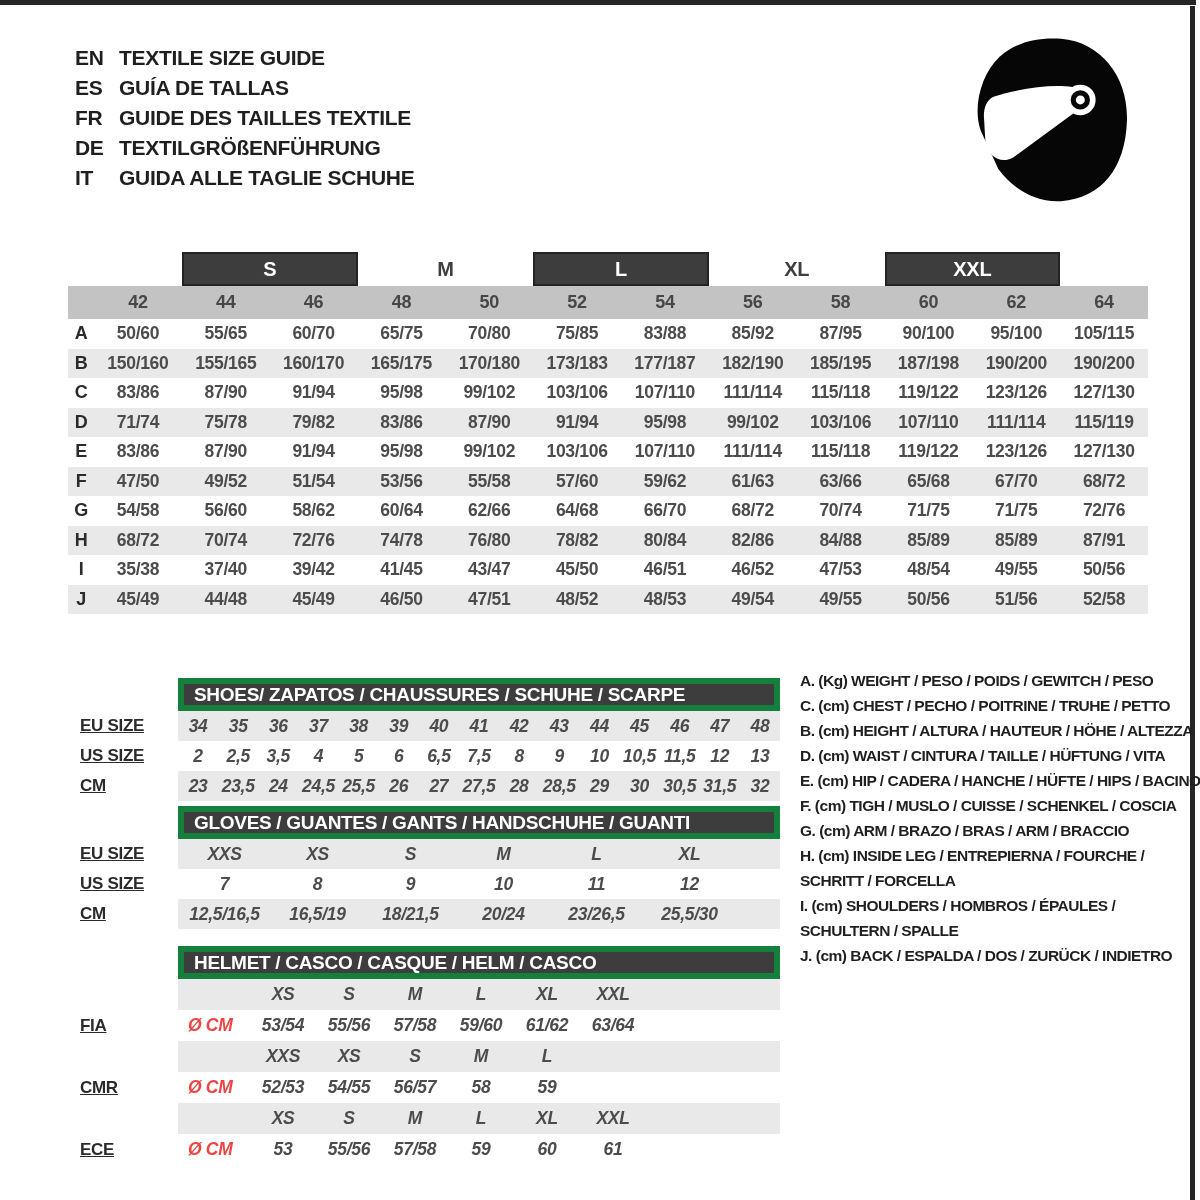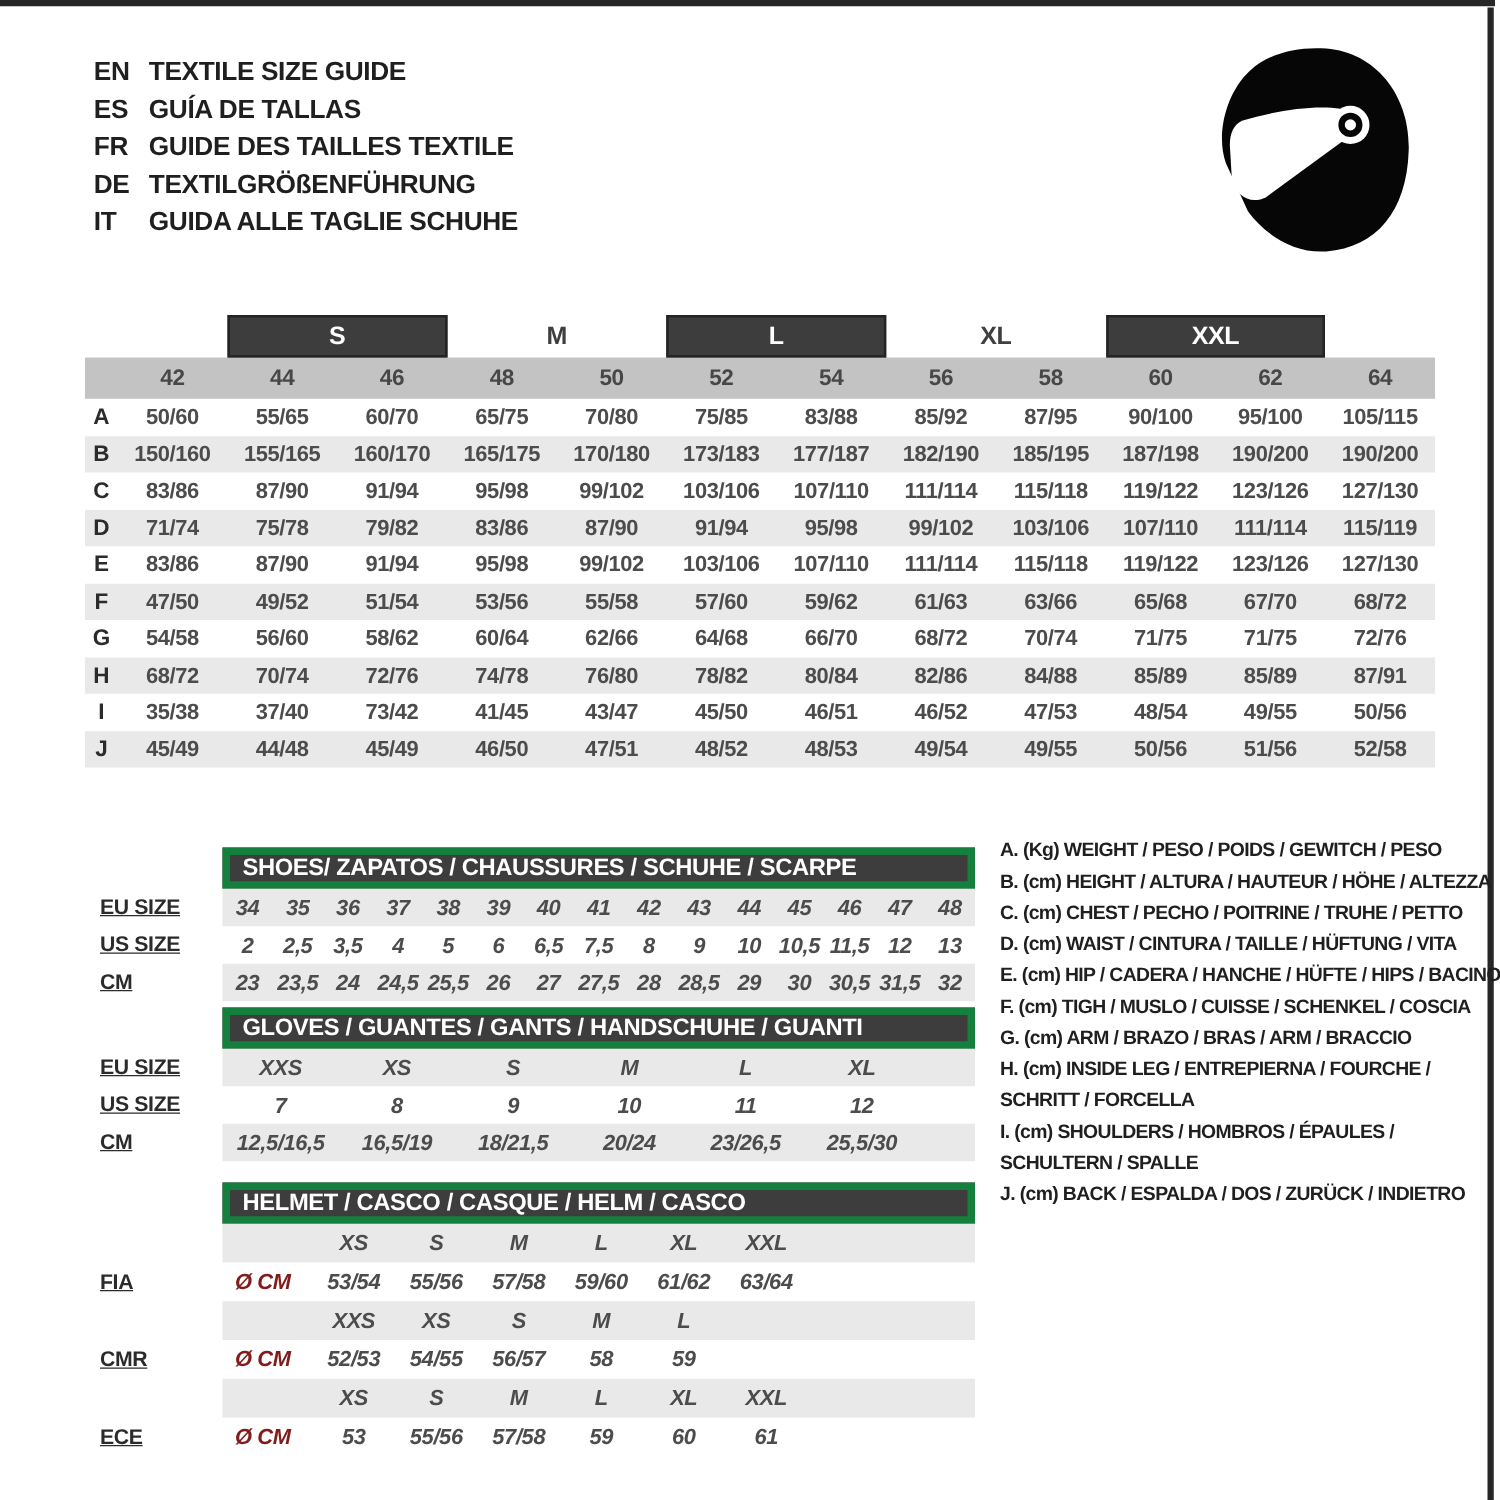--- a/index.html
+++ b/index.html
@@ -41,21 +41,21 @@
   .sub-row{display:flex;height:30px;}
   .helmet-tbl .sub-row{height:31px;}
   .sub-label{width:110px;display:flex;align-items:center;padding-left:12px;box-sizing:border-box;
              font-size:17px;color:#2b2b2b;white-space:nowrap;text-decoration:underline;}
   .cells{width:602px;display:grid;font-style:italic;}
   .cells.stripe{background:#e9e9e9;}
   .shoes-grid{grid-template-columns:repeat(15,1fr);}
   .gloves-grid{grid-template-columns:repeat(6,93px) 1fr;}
   .helmet-grid{grid-template-columns:72px repeat(6,66px) 1fr;}
   .cell{display:flex;align-items:center;justify-content:center;font-size:17.5px;color:#4c4c4c;white-space:nowrap;}
-  .cell.prefix{justify-content:flex-start;padding-left:10px;color:#7f1d1d;}
+  .cell.prefix{justify-content:flex-start;padding-left:10px;color:#ef4444;}
 
   
   .legend{position:absolute;left:800px;top:668px;width:392px;}
   .legend-line{font-size:15.5px;line-height:25px;color:#1f1f1f;white-space:nowrap;letter-spacing:-0.5px;}
 </style>
 </head>
 <body>
 
 <div id="page">
   <div class="frame-top"></div>
@@ -234,21 +234,21 @@
         <div class="m-cell">82/86</div>
         <div class="m-cell">84/88</div>
         <div class="m-cell">85/89</div>
         <div class="m-cell">85/89</div>
         <div class="m-cell">87/91</div>
       </div>
       <div class="m-row data-row">
         <div class="m-cell letter">I</div>
         <div class="m-cell">35/38</div>
         <div class="m-cell">37/40</div>
-        <div class="m-cell">73/42</div>
+        <div class="m-cell">39/42</div>
         <div class="m-cell">41/45</div>
         <div class="m-cell">43/47</div>
         <div class="m-cell">45/50</div>
         <div class="m-cell">46/51</div>
         <div class="m-cell">46/52</div>
         <div class="m-cell">47/53</div>
         <div class="m-cell">48/54</div>
         <div class="m-cell">49/55</div>
         <div class="m-cell">50/56</div>
       </div>
@@ -454,24 +454,24 @@
           </div>
         </div>
       </div>
   </div>
 
   <div class="legend">
       <div class="legend-item">
         <div class="legend-line">A. (Kg) WEIGHT / PESO / POIDS / GEWITCH / PESO</div>
       </div>
       <div class="legend-item">
+        <div class="legend-line">C. (cm) CHEST / PECHO / POITRINE / TRUHE / PETTO</div>
+      </div>
+      <div class="legend-item">
         <div class="legend-line">B. (cm) HEIGHT / ALTURA / HAUTEUR / HÖHE / ALTEZZA</div>
-      </div>
-      <div class="legend-item">
-        <div class="legend-line">C. (cm) CHEST / PECHO / POITRINE / TRUHE / PETTO</div>
       </div>
       <div class="legend-item">
         <div class="legend-line">D. (cm) WAIST / CINTURA / TAILLE / HÜFTUNG / VITA</div>
       </div>
       <div class="legend-item">
         <div class="legend-line">E. (cm) HIP / CADERA / HANCHE / HÜFTE / HIPS / BACINO</div>
       </div>
       <div class="legend-item">
         <div class="legend-line">F. (cm) TIGH / MUSLO / CUISSE / SCHENKEL / COSCIA</div>
       </div>

